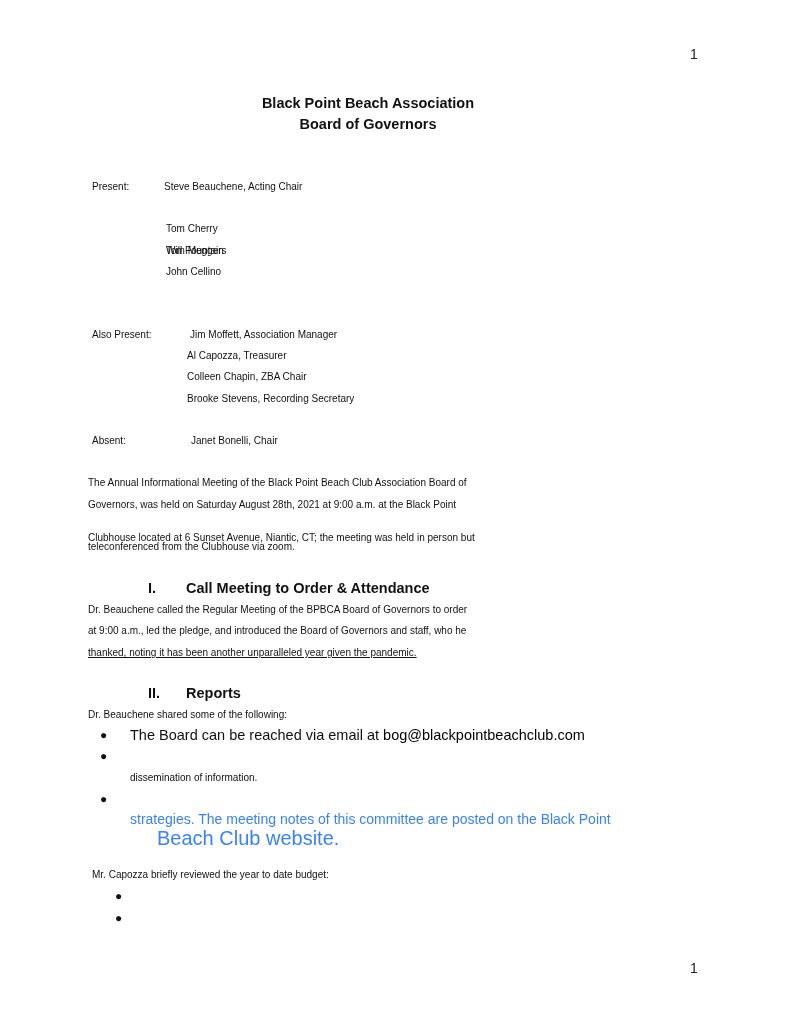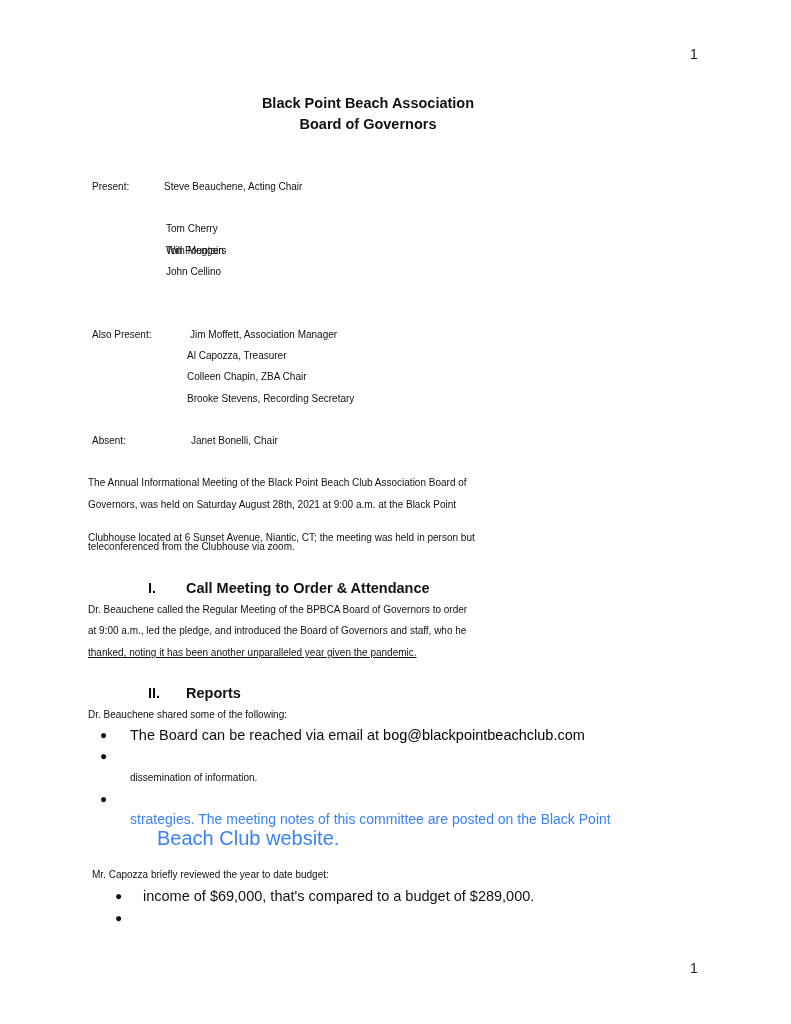--- a/index.html
+++ b/index.html
@@ -71,19 +71,18 @@
 <div class="line" style="left:130px; top:767px;text-align:right;">dissemination of information.</div>
 <div class="bullet" style="left:130px; top:789px;">
   <span class="dot">●</span>
 </div>
 <div class="line grey" style="left:130px; top:810px; font-size:14px; line-height:19px;">strategies. The meeting notes of this committee are posted on the Black Point</div>
 <div class="line grey" style="left:130px; top:829px; font-size:20px; line-height:19px;margin-left:27px;">Beach Club website.</div>
 
 <div class="line" style="left:92px; top:864px;">Mr. Capozza briefly reviewed the year to date budget:</div>
 <div class="bullet" style="left:143px; top:886px;">
   <span class="dot" style="left:-28px;">●</span>
-  <span>income of $69,000, that's compared to a budget of $289,000.</span>
 </div>
 <div class="bullet" style="left:143px; top:908px;">
   <span class="dot" style="left:-28px;">●</span>
 </div>
 
 <div class="page-num pn-bottom">1</div>
 
 </body></html>

